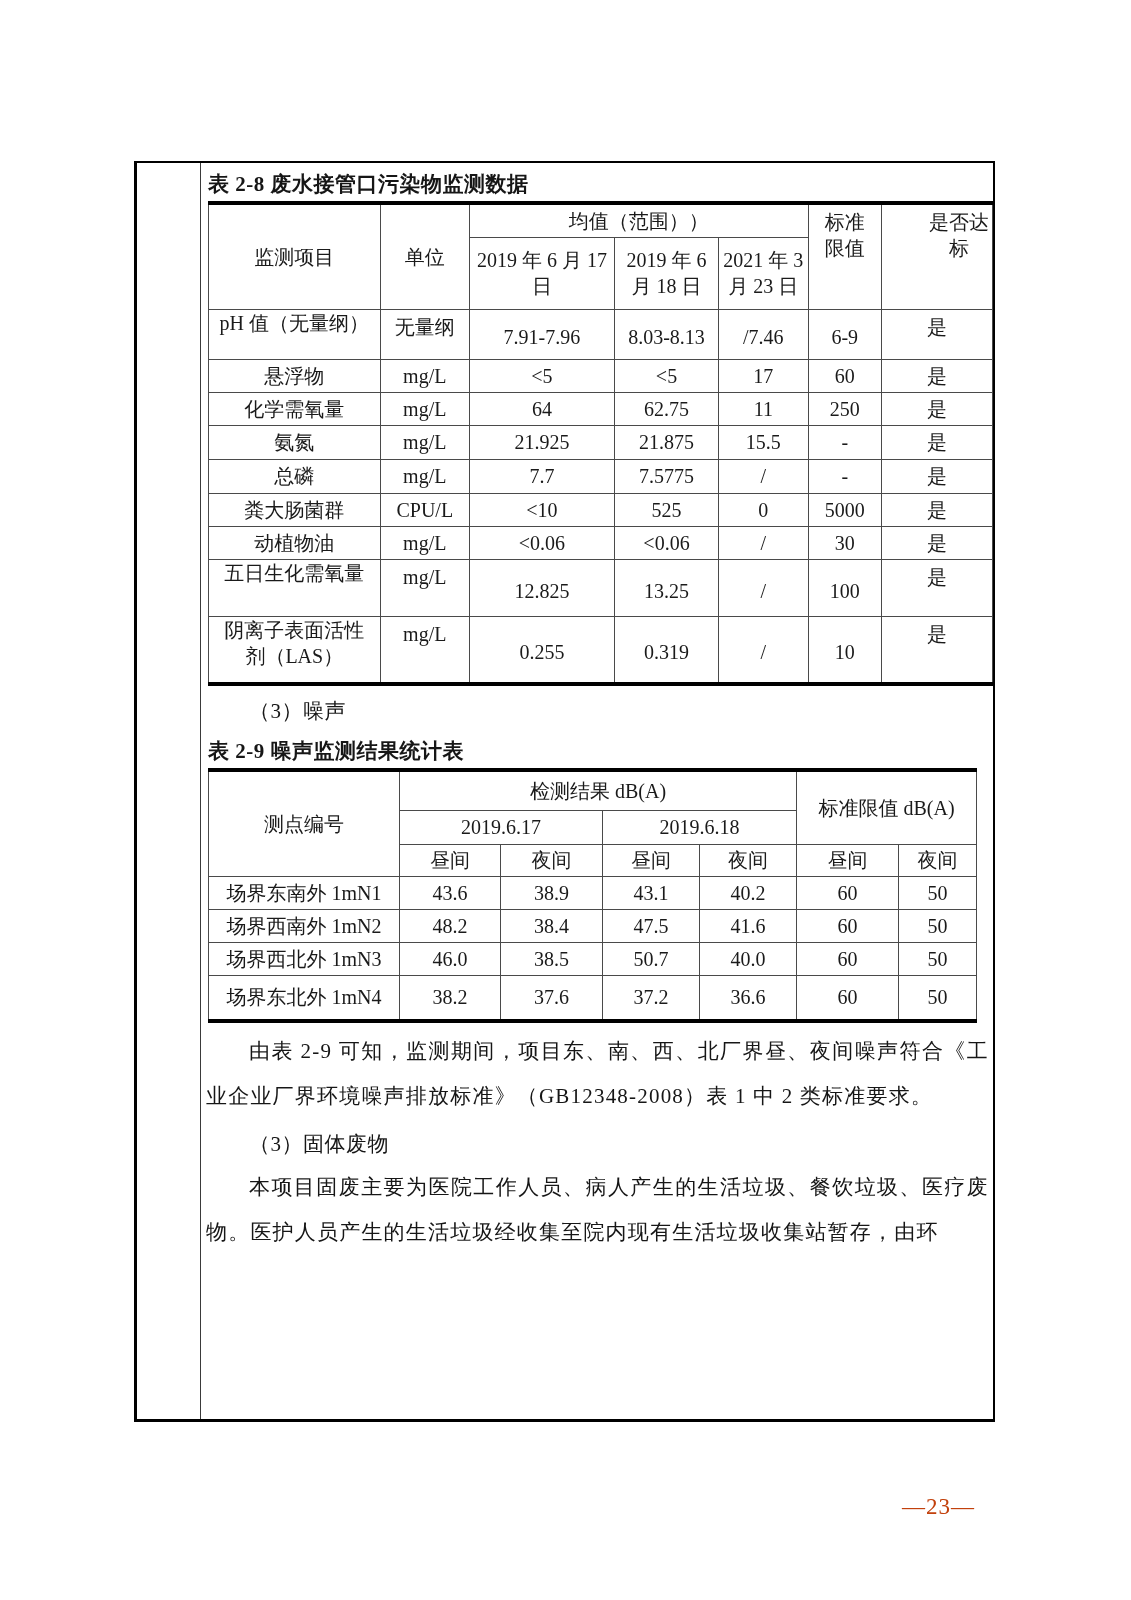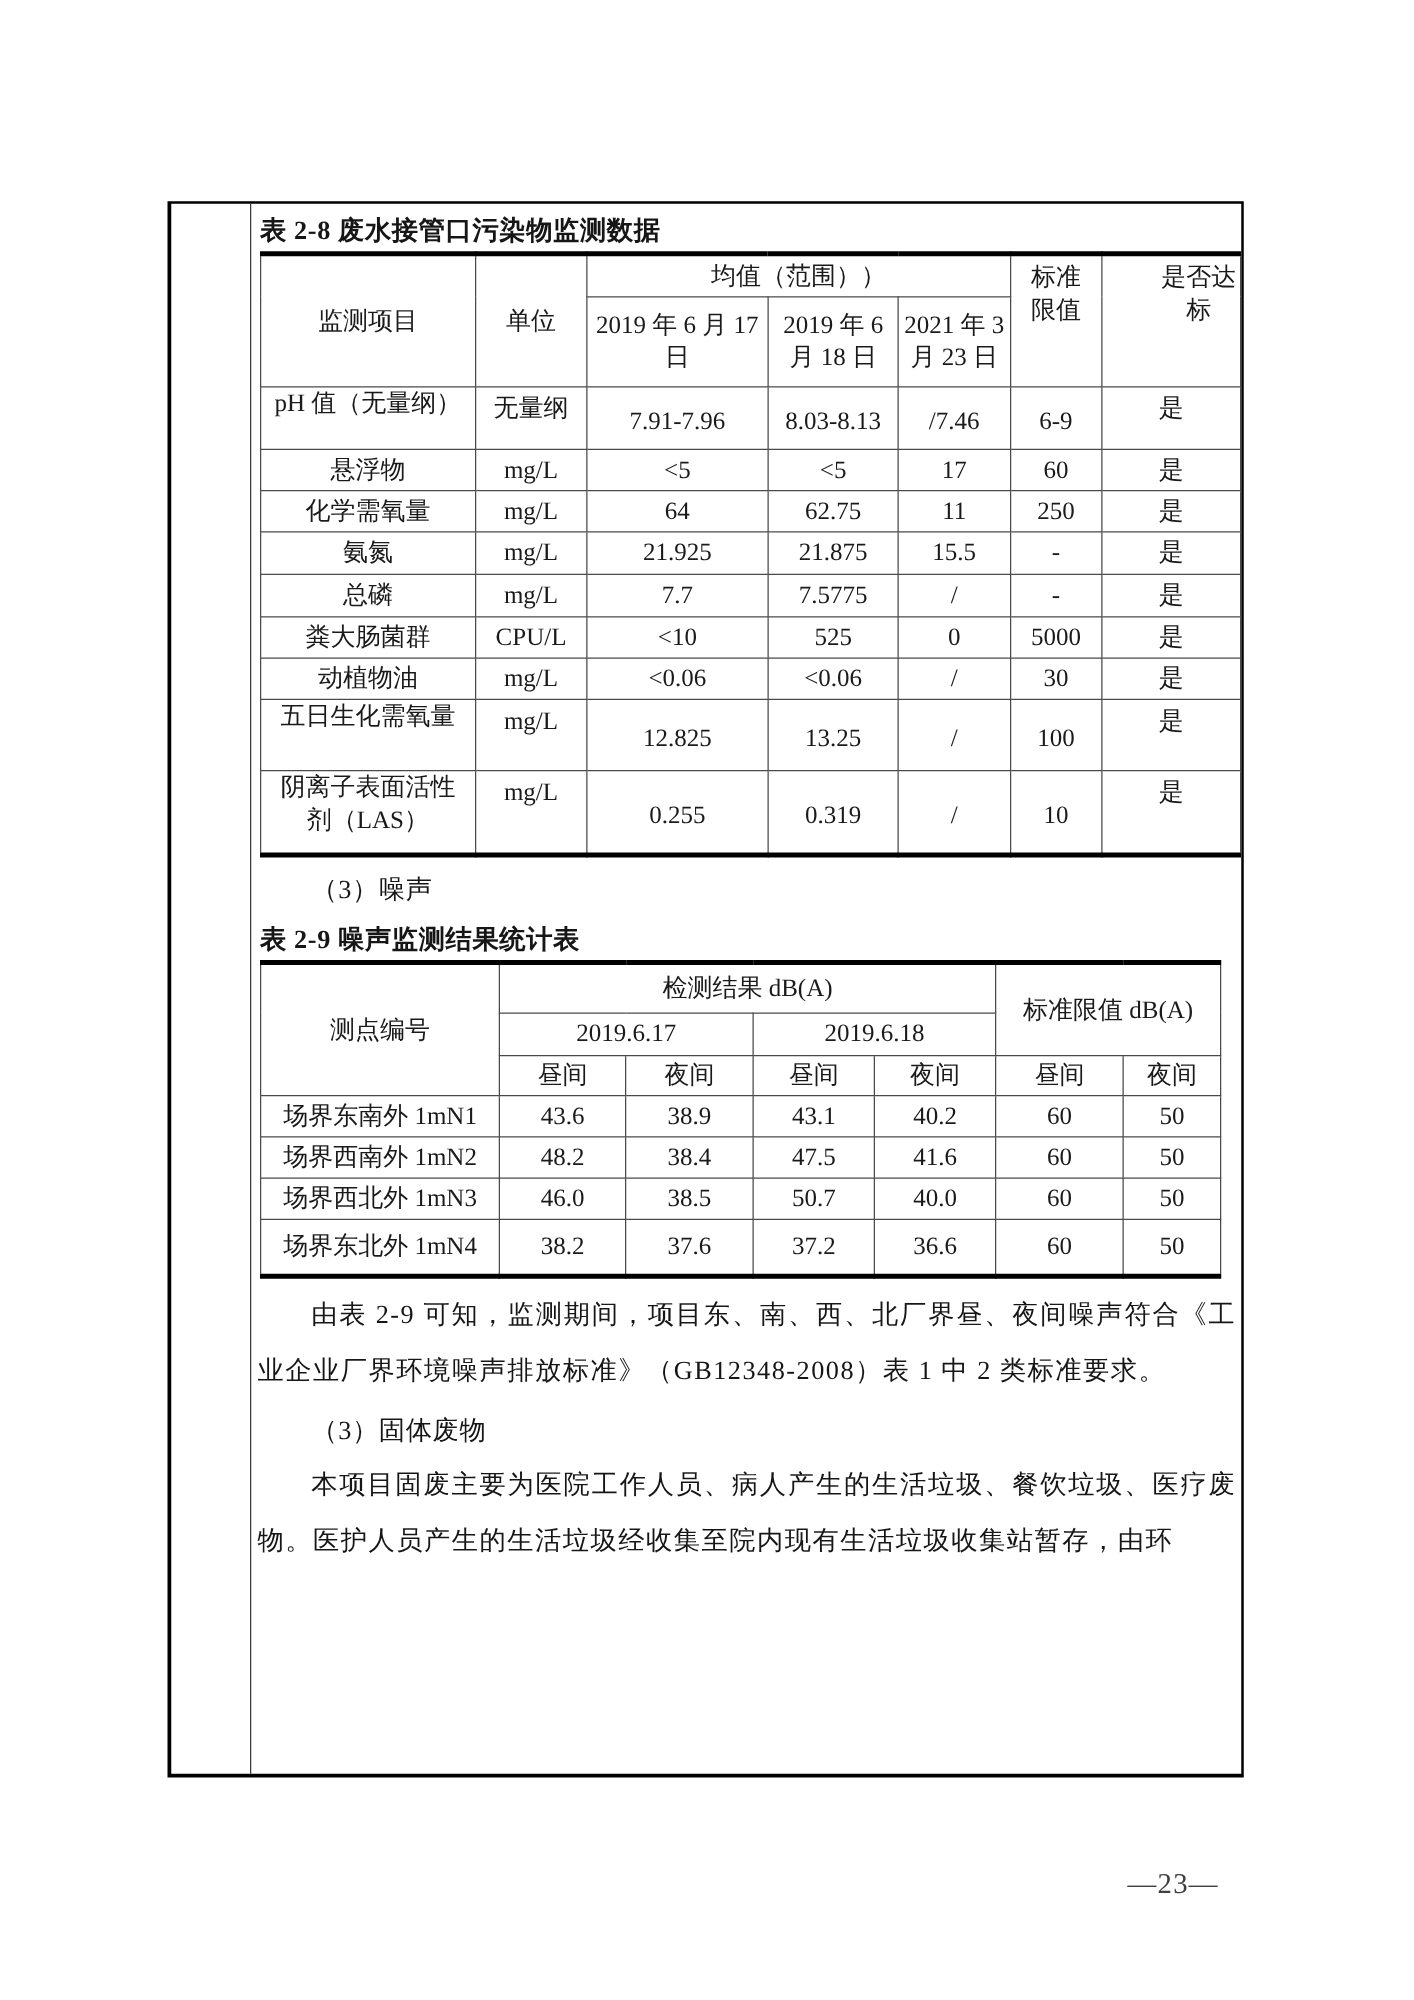--- a/index.html
+++ b/index.html
@@ -37,21 +37,21 @@
   .heading{
     font-weight:normal;font-size:21px;margin:4px 0 0 0;
     text-indent:43px;line-height:42px;letter-spacing:.5px;
   }
   .para{
     font-size:21px;margin:0;text-indent:43px;line-height:45px;
     text-align:justify;letter-spacing:1.2px;padding-right:4px;
   }
   .page-no{
     position:absolute;left:902px;top:1494px;font-size:23px;
-    letter-spacing:1px;color:#404040;
+    letter-spacing:1px;color:#c2410c;
   }
 </style>
 </head>
 <body>
 
 <div class="outer-box">
   <div class="side-cell"></div>
   <div class="content">
 
     <div class="tbl-title">表 2-8 废水接管口污染物监测数据</div>

